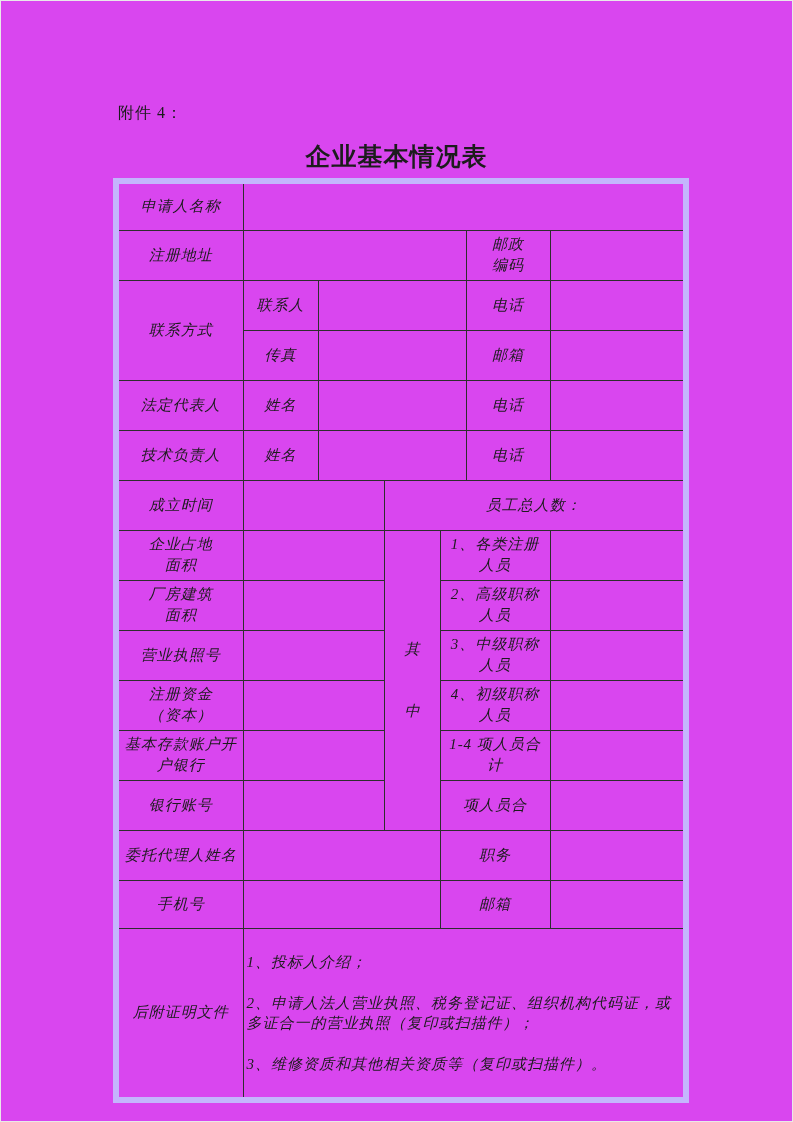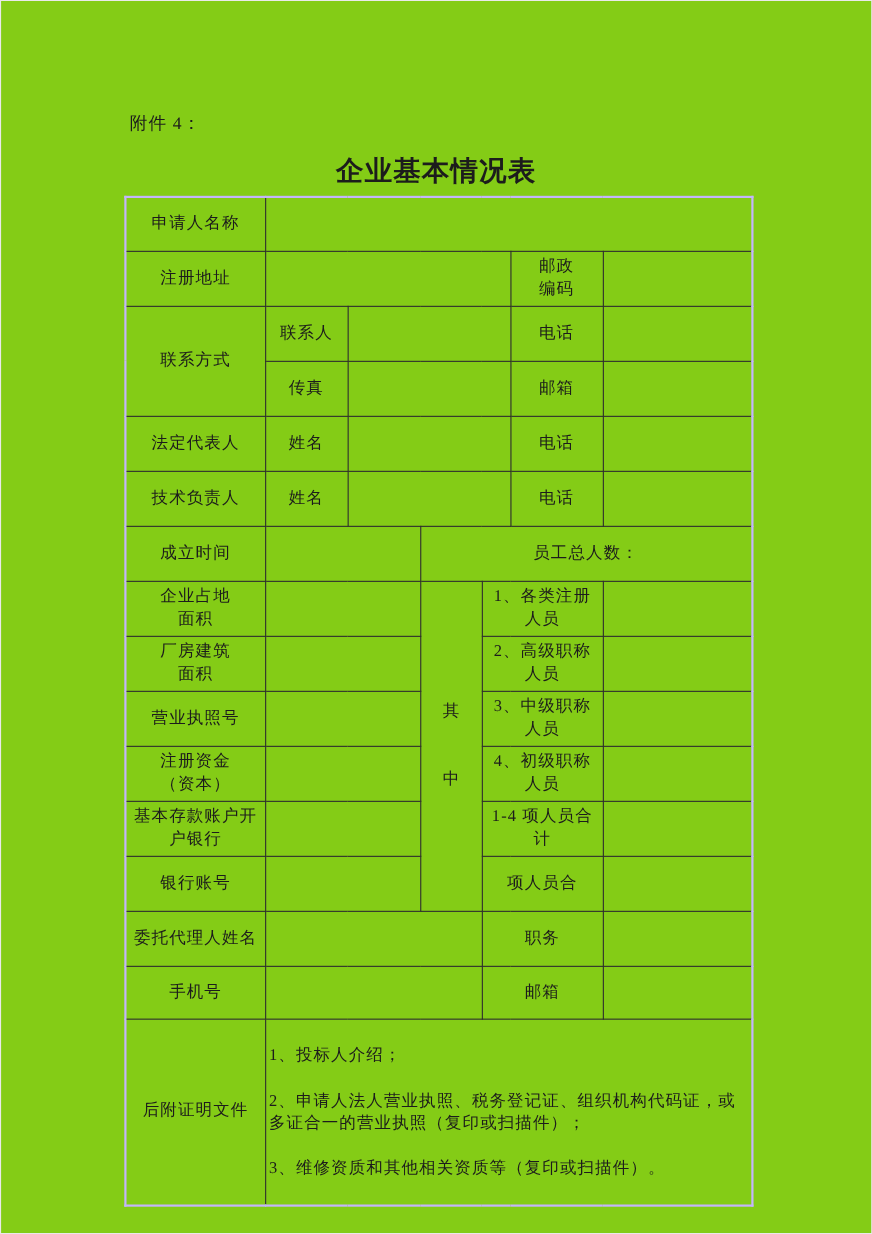--- a/index.html
+++ b/index.html
@@ -1,20 +1,20 @@
 <!DOCTYPE html>
 <html><head>
 <meta charset="utf-8">
 <style>
   html, body { margin: 0; padding: 0; background: #ffffff; }
   .page {
     position: relative;
     width: 793px;
     height: 1122px;
-    background: #84cc16;
+    background: #d946ef;
     box-shadow: inset 0 0 0 1px #e9e9e9;
     font-family: "Liberation Serif", "DejaVu Serif", serif;
     color: #1c1c1c;
     overflow: hidden;
   }
   .attachment-label {
     position: absolute;
     left: 118px;
     top: 101px;
     font-size: 16px;
@@ -32,21 +32,22 @@
     letter-spacing: 1px;
     line-height: 27px;
   }
   table.form-table {
     position: absolute;
     left: 113px;
     top: 178px;
     width: 570px;
     border-collapse: collapse;
     table-layout: fixed;
-    border: 2px solid #c4b5fd;
+    border: 6px solid #c4b5fd;
+    font-style: italic;
   }
   table.form-table td {
     border: 1px solid #2e2e2e;
     font-size: 15px;
     letter-spacing: 1px;
     line-height: 21px;
     text-align: center;
     vertical-align: middle;
     padding: 2px 3px;
     white-space: pre-line;

